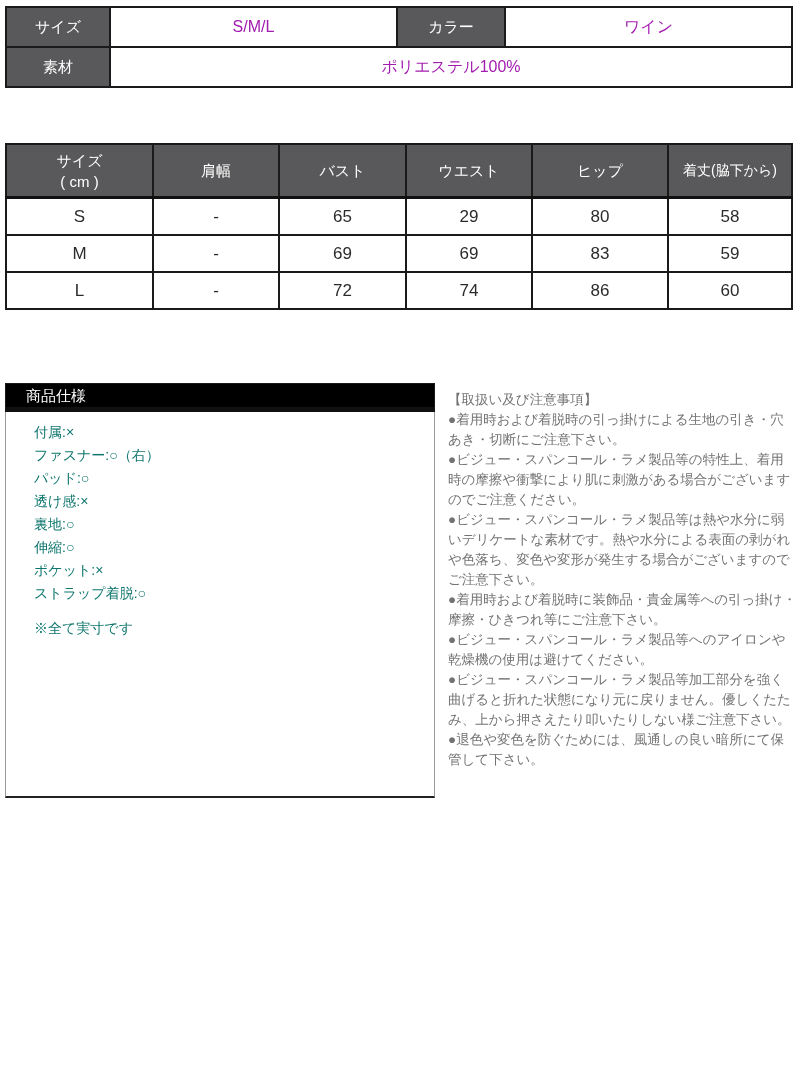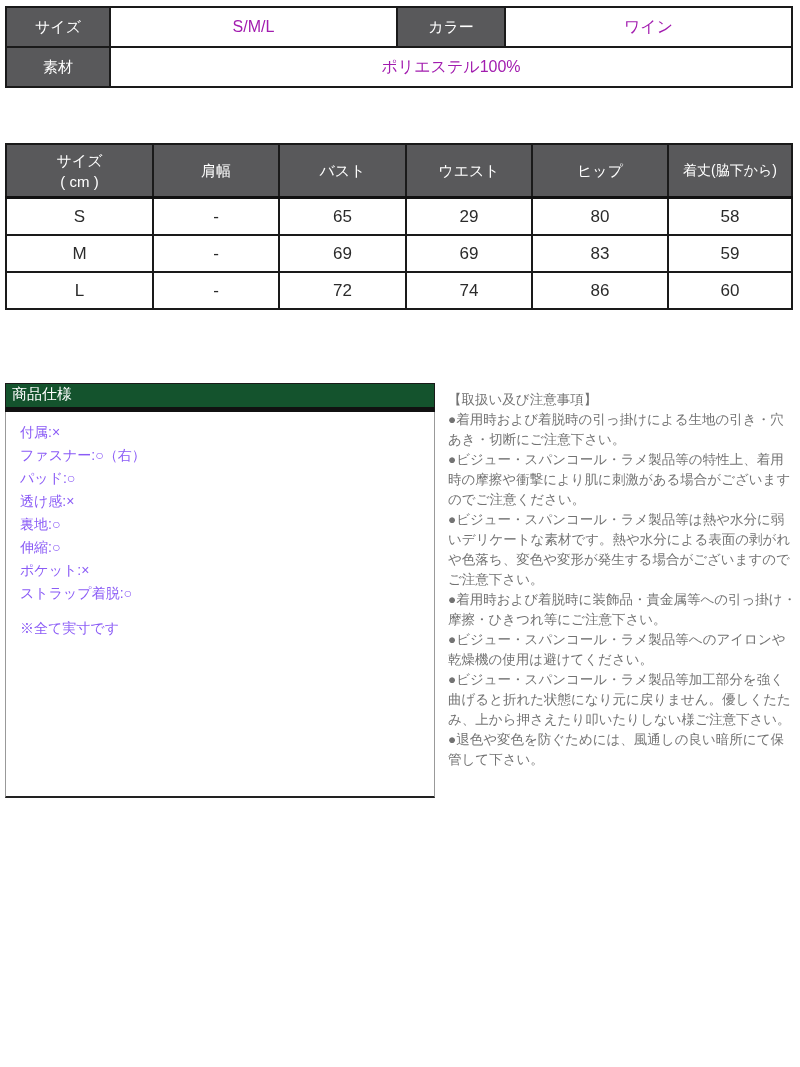--- a/index.html
+++ b/index.html
@@ -36,34 +36,33 @@
     font-size: 15px; height: 49px;
     border-bottom: 3px solid #111111;
     line-height: 21px;
   }
   .size-table tr.head td.lastcol { font-size: 14px; }
   .size-table tr.body td { height: 33px; font-size: 17px; color: #2b2b2b; }
 
   
   .spec-box { position: absolute; left: 5px; top: 383px; width: 430px; }
   .spec-bar {
-    background: #14532d; color: #ffffff;
+    background: #000000; color: #ffffff;
     font-size: 15px; height: 23px; line-height: 23px;
-    padding-left: 6px;
+    padding-left: 20px;
     border: 1px solid #1a1a1a;
     border-bottom: 5px solid #111111;
-    font-family: Liberation Mono, monospace;
   }
   .spec-body {
     border-left: 1px solid #999999;
     border-right: 1px solid #999999;
     border-bottom: 2px solid #222222;
     height: 366px;
-    padding: 9px 14px;
-    font-size: 14px; line-height: 23px; color: #8b5cf6;
+    padding: 9px 28px;
+    font-size: 14px; line-height: 23px; color: #0f766e;
   }
   .spec-item { height: 23px; white-space: nowrap; }
   .spec-note { margin-top: 12px; }
 
   
   .notes {
     position: absolute; left: 448px; top: 390px; width: 349px;
     font-size: 13.5px; line-height: 20px; color: #737373;
   }
   .notes p { margin: 0; text-align: left; }

